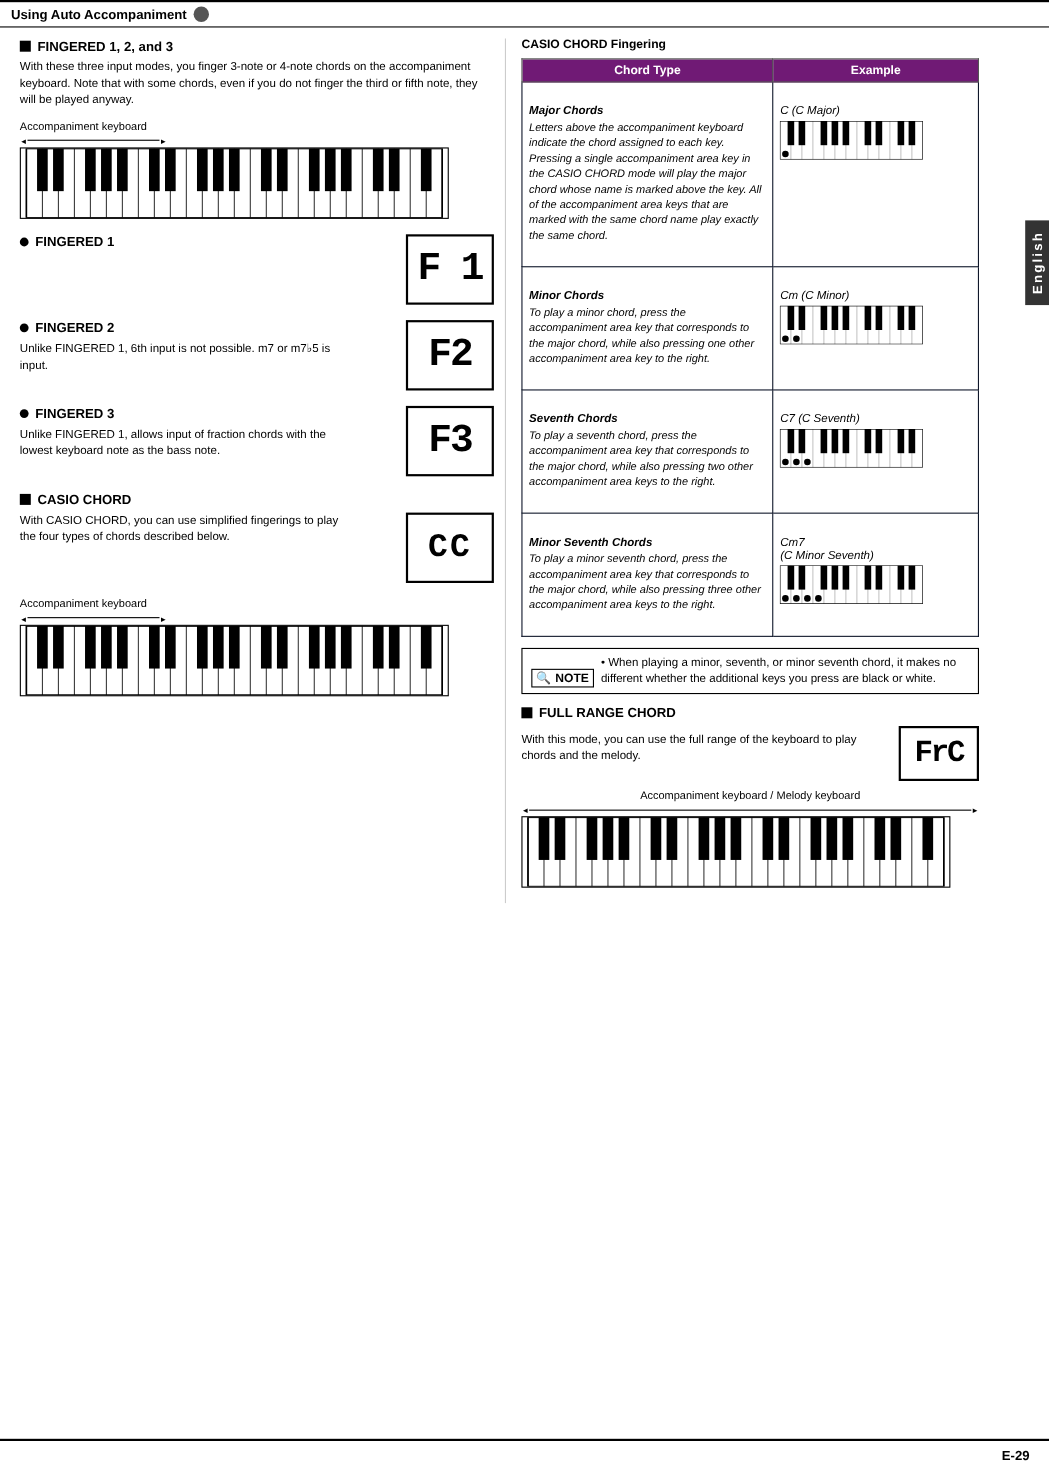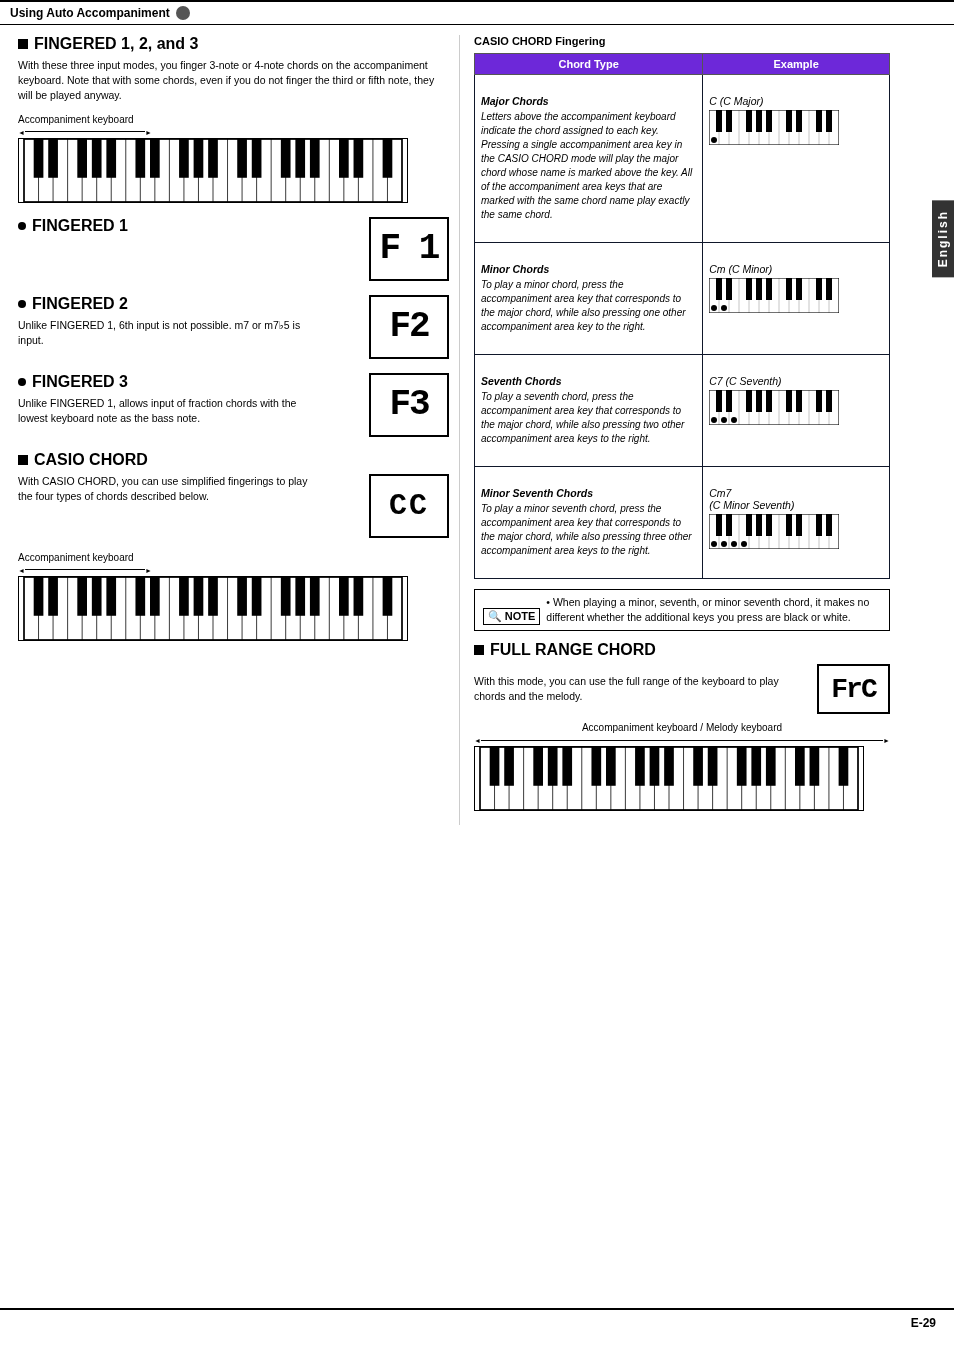--- a/index.html
+++ b/index.html
@@ -66,21 +66,21 @@
       width: 460px;
       padding: 0 10px 0 18px;
       border-right: 1px solid #ccc;
     }
     .right-col {
       width: 460px;
       padding: 0 30px 0 14px;
     }
     
     .section-heading {
-      font-size: 16px;
+      font-size: 12px;
       font-weight: bold;
       margin-bottom: 5px;
       display: flex;
       align-items: center;
     }
     .square-bullet {
       display: inline-block;
       width: 10px;
       height: 10px;
       background: #000;
@@ -164,21 +164,21 @@
       font-weight: bold;
       margin-bottom: 6px;
     }
     .chord-table {
       width: 100%;
       border-collapse: collapse;
       font-size: 10px;
       margin-bottom: 10px;
     }
     .chord-table th {
-      background: #6d28d9;
+      background: #701a75;
       color: #fff;
       padding: 4px 6px;
       text-align: center;
       font-size: 11px;
       border: 1px solid #555;
     }
     .chord-table td {
       border: 1px solid #0f172a;
       padding: 20px 6px;
       vertical-align: top;
@@ -237,21 +237,21 @@
     .footer-page {
       font-size: 12px;
       font-weight: bold;
     }
     
     .full-range-section {
       margin-top: 4px;
     }
     .full-range-content {
       display: flex;
-      align-items: flex-end;
+      align-items: center;
       gap: 10px;
       margin-bottom: 8px;
     }
     
     .piano-keyboard {
       display: block;
       border: 1px solid #000;
     }
   </style>
 </head>

